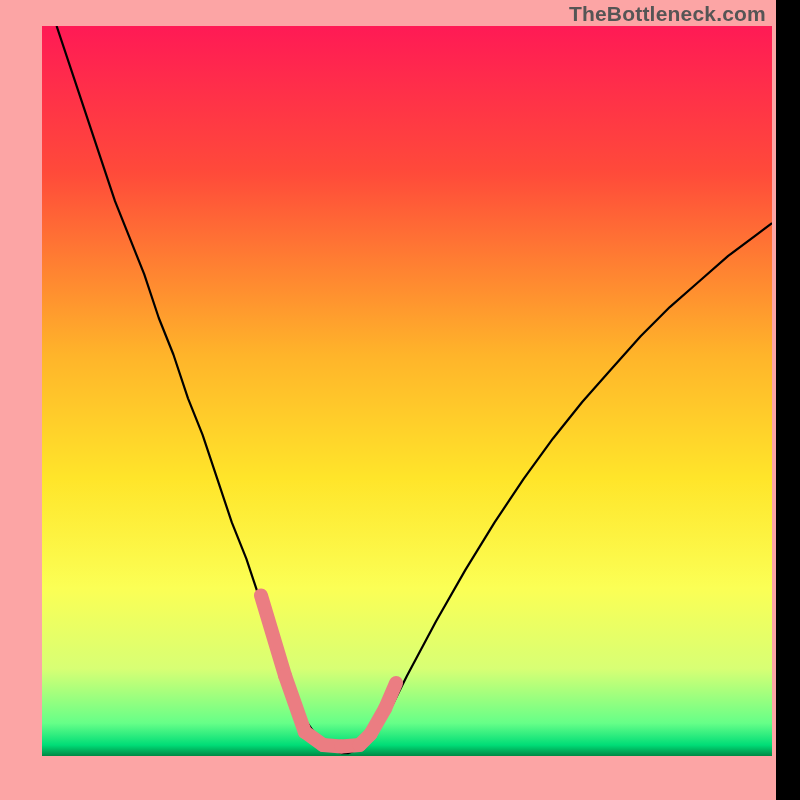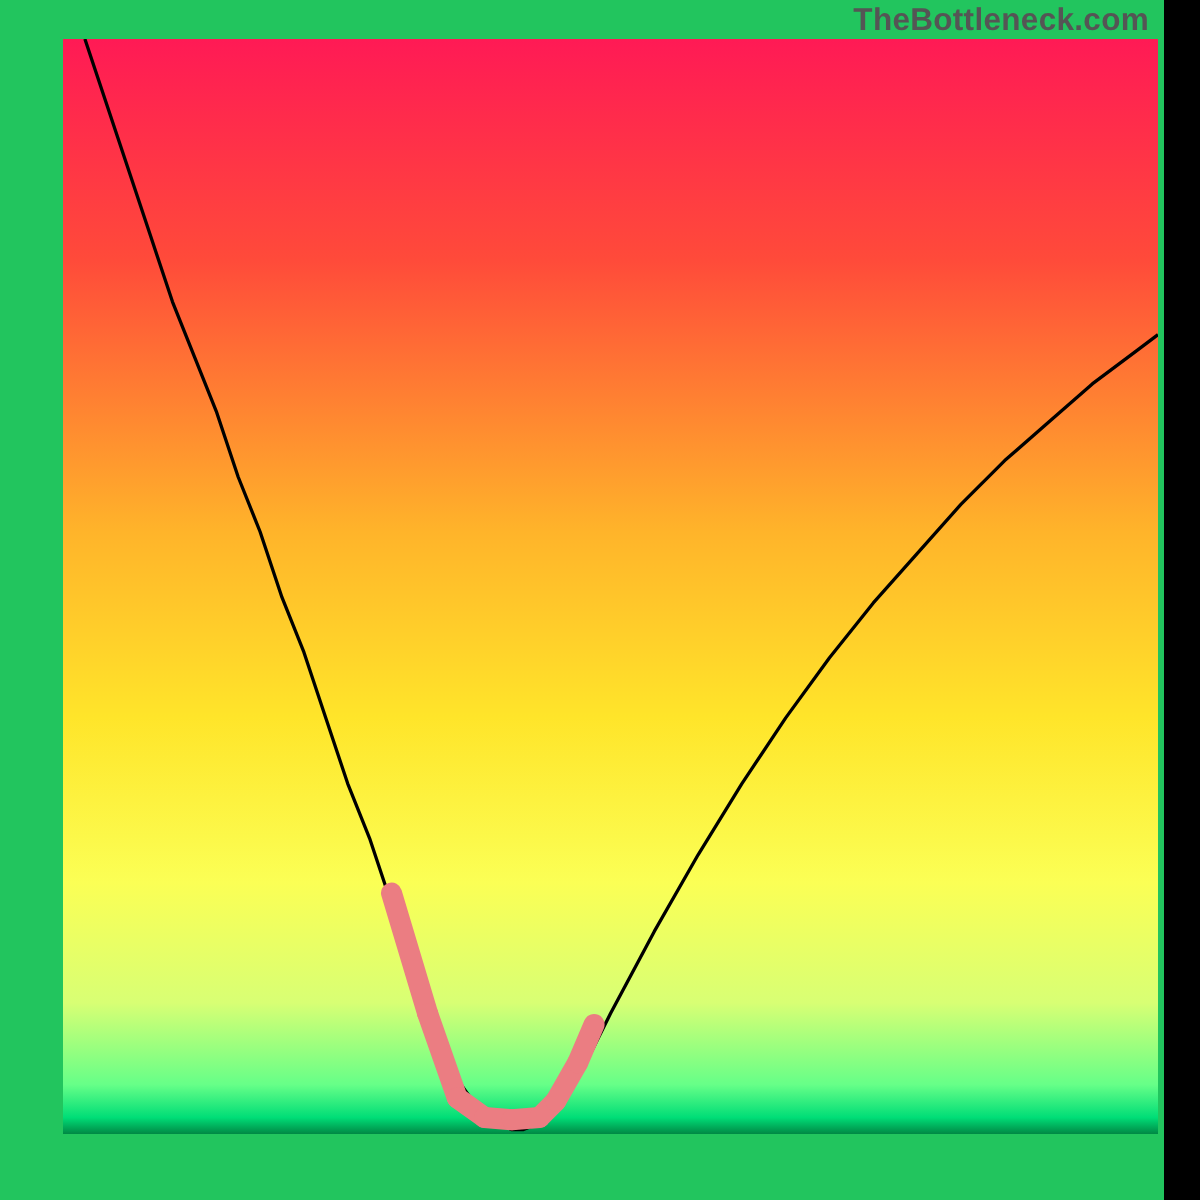--- a/index.html
+++ b/index.html
@@ -8,21 +8,21 @@
     width: 800px;
     height: 800px;
     overflow: hidden;
     background: #000;
     font-family: Arial, Helvetica, sans-serif;
   }
   .outer {
     position: relative;
     width: 776px;
     height: 800px;
-    background: #22c55e;
+    background: #fca5a5;
   }
   .watermark {
     position: absolute;
     top: 2px;
     right: 10px;
     color: #555;
     font-size: 21px;
     font-weight: 600;
     letter-spacing: 0.2px;
     z-index: 3;

